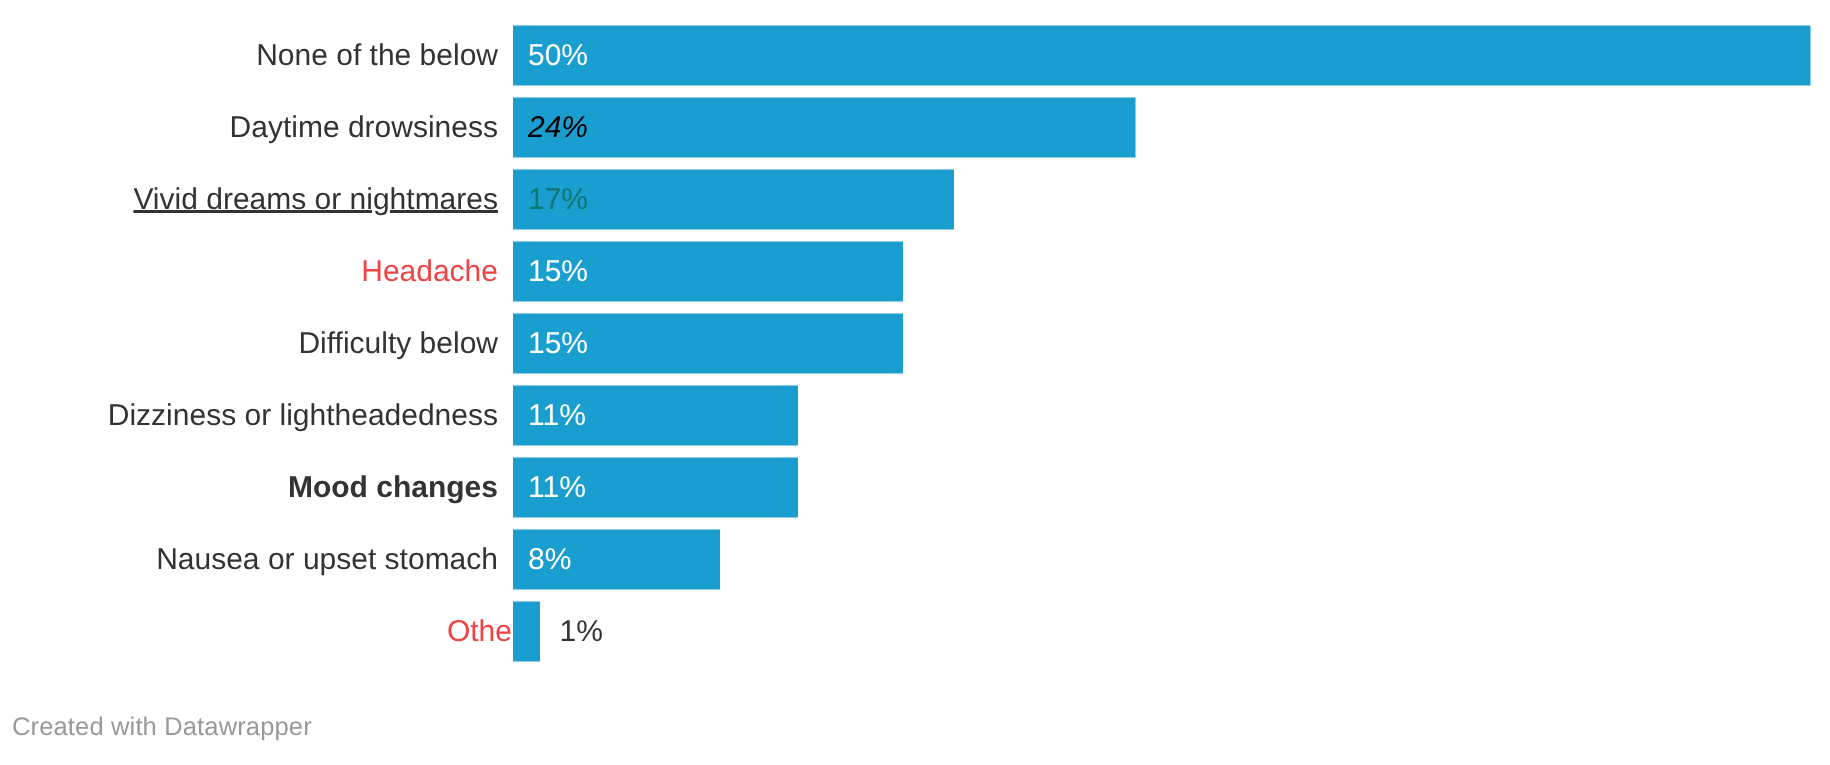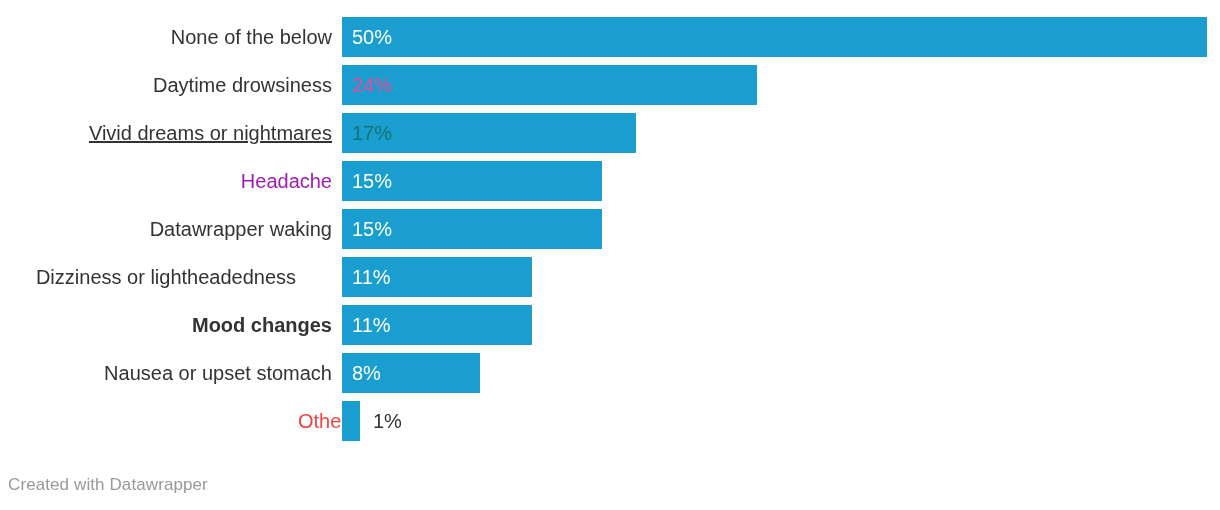--- a/index.html
+++ b/index.html
@@ -92,46 +92,46 @@
         <div class="row-label" style="color: rgb(51, 51, 51);">None of the below</div>
         <div class="bar-wrap">
           <div class="bar" style="width: 865px; background: rgb(26, 158, 208);"></div>
           <div class="bar-value inside" style="left: 10px; color: rgb(255, 255, 255);">50%</div>
         </div>
       </div>
       <div class="row">
         <div class="row-label" style="color: rgb(51, 51, 51);">Daytime drowsiness</div>
         <div class="bar-wrap">
           <div class="bar" style="width: 415.2px; background: rgb(26, 158, 208);"></div>
-          <div class="bar-value inside" style="left: 10px; color: #ec4899;">24%</div>
+          <div class="bar-value inside" style="left: 10px; color: #000000; font-style: italic;">24%</div>
         </div>
       </div>
       <div class="row">
         <div class="row-label" style="color: rgb(51, 51, 51); text-decoration: underline;">Vivid dreams or nightmares</div>
         <div class="bar-wrap">
           <div class="bar" style="width: 294.1px; background: rgb(26, 158, 208);"></div>
           <div class="bar-value inside" style="left: 10px; color: #0f766e;">17%</div>
         </div>
       </div>
       <div class="row">
-        <div class="row-label" style="color: #a21caf;">Headache</div>
+        <div class="row-label" style="color: #ef4444;">Headache</div>
         <div class="bar-wrap">
           <div class="bar" style="width: 259.5px; background: rgb(26, 158, 208);"></div>
           <div class="bar-value inside" style="left: 10px; color: rgb(255, 255, 255);">15%</div>
         </div>
       </div>
       <div class="row">
-        <div class="row-label" style="color: rgb(51, 51, 51);">Datawrapper waking</div>
+        <div class="row-label" style="color: rgb(51, 51, 51);">Difficulty below</div>
         <div class="bar-wrap">
           <div class="bar" style="width: 259.5px; background: rgb(26, 158, 208);"></div>
           <div class="bar-value inside" style="left: 10px; color: rgb(255, 255, 255);">15%</div>
         </div>
       </div>
       <div class="row">
-        <div class="row-label" style="color: rgb(51, 51, 51); text-align: center;">Dizziness or lightheadedness</div>
+        <div class="row-label" style="color: rgb(51, 51, 51);">Dizziness or lightheadedness</div>
         <div class="bar-wrap">
           <div class="bar" style="width: 190.3px; background: rgb(26, 158, 208);"></div>
           <div class="bar-value inside" style="left: 10px; color: rgb(255, 255, 255);">11%</div>
         </div>
       </div>
       <div class="row">
         <div class="row-label" style="color: rgb(51, 51, 51); font-weight: bold;">Mood changes</div>
         <div class="bar-wrap">
           <div class="bar" style="width: 190.3px; background: rgb(26, 158, 208);"></div>
           <div class="bar-value inside" style="left: 10px; color: rgb(255, 255, 255);">11%</div>

